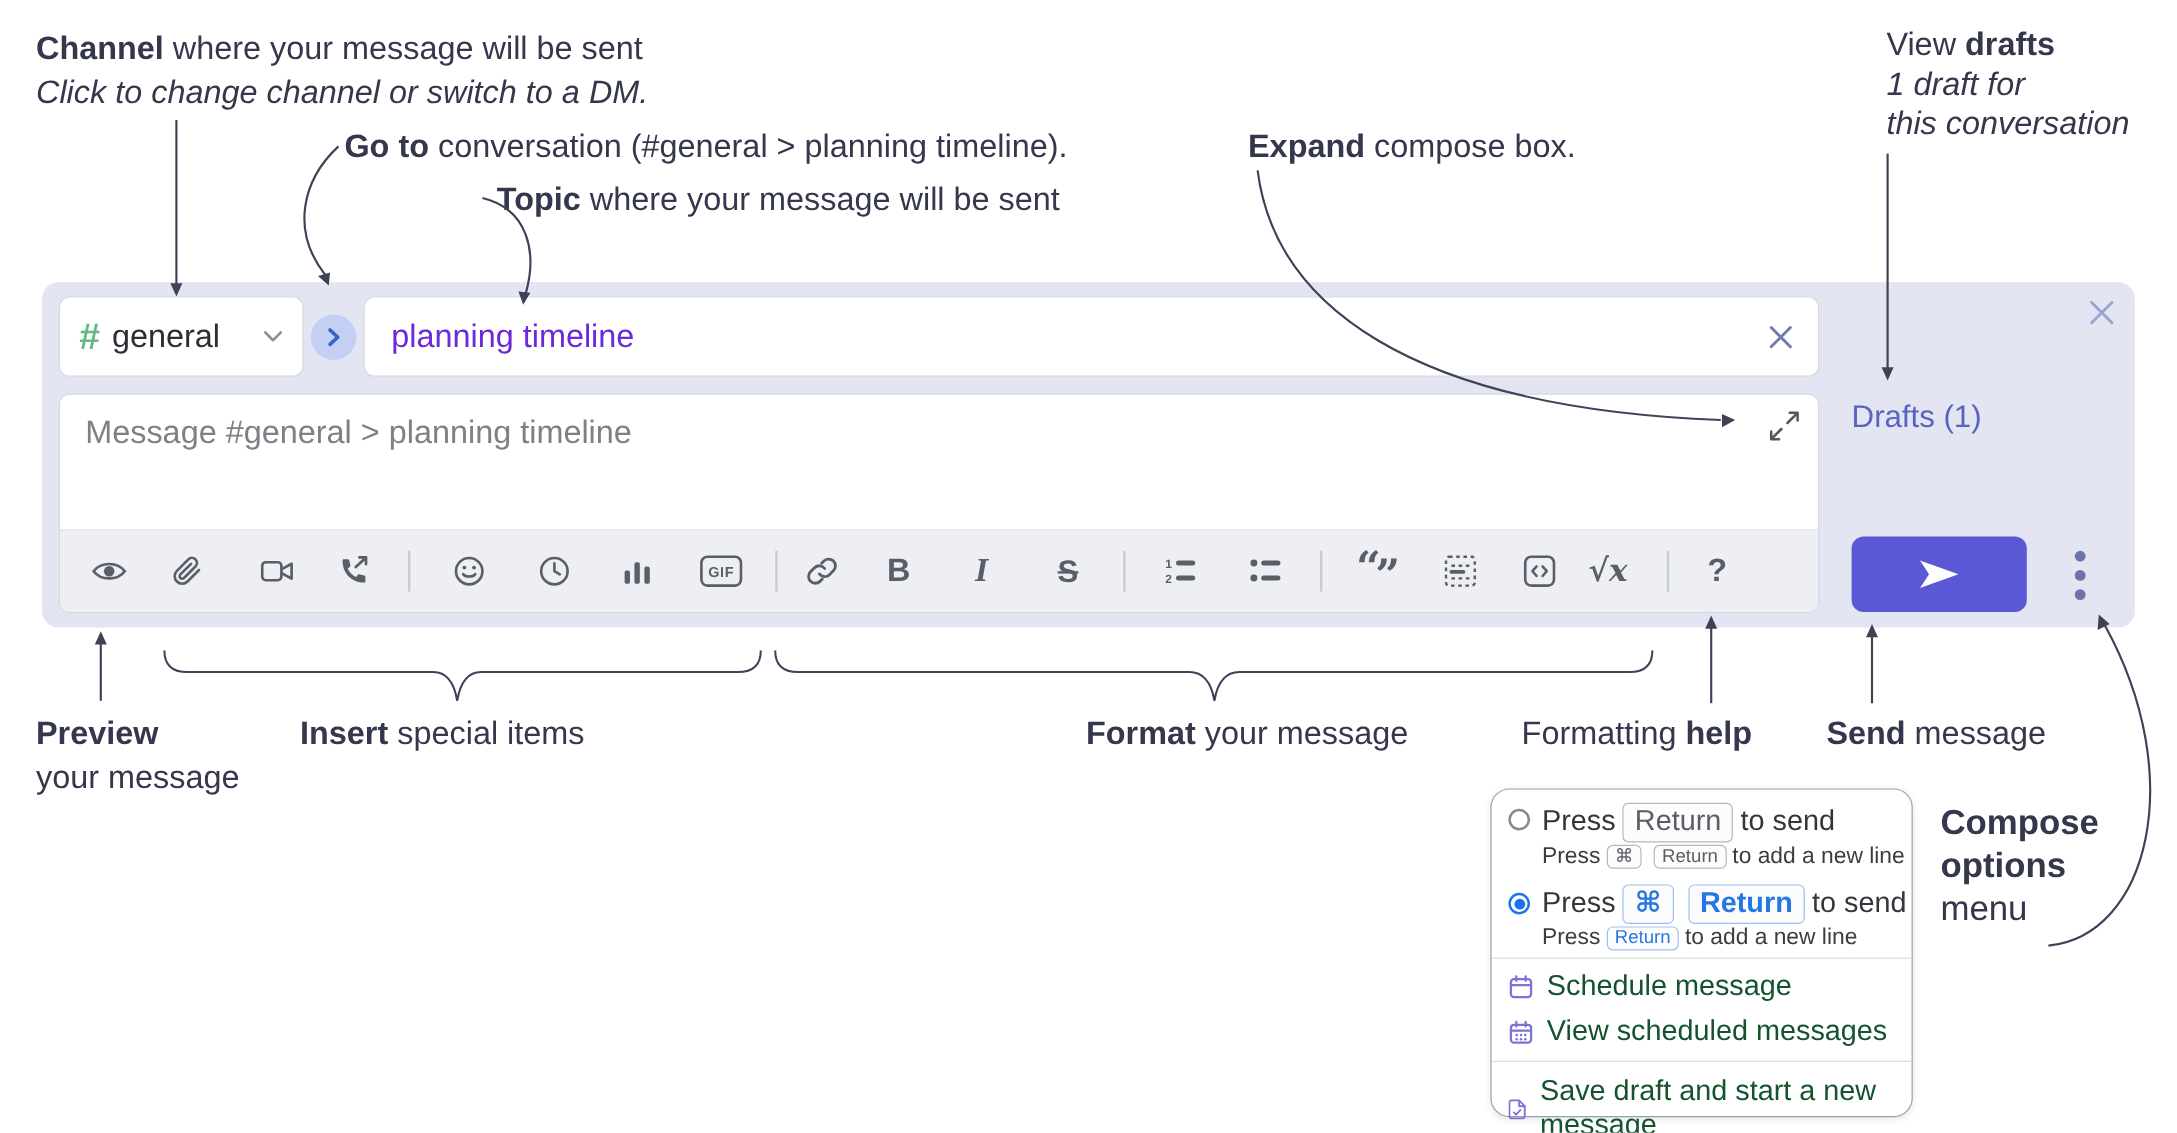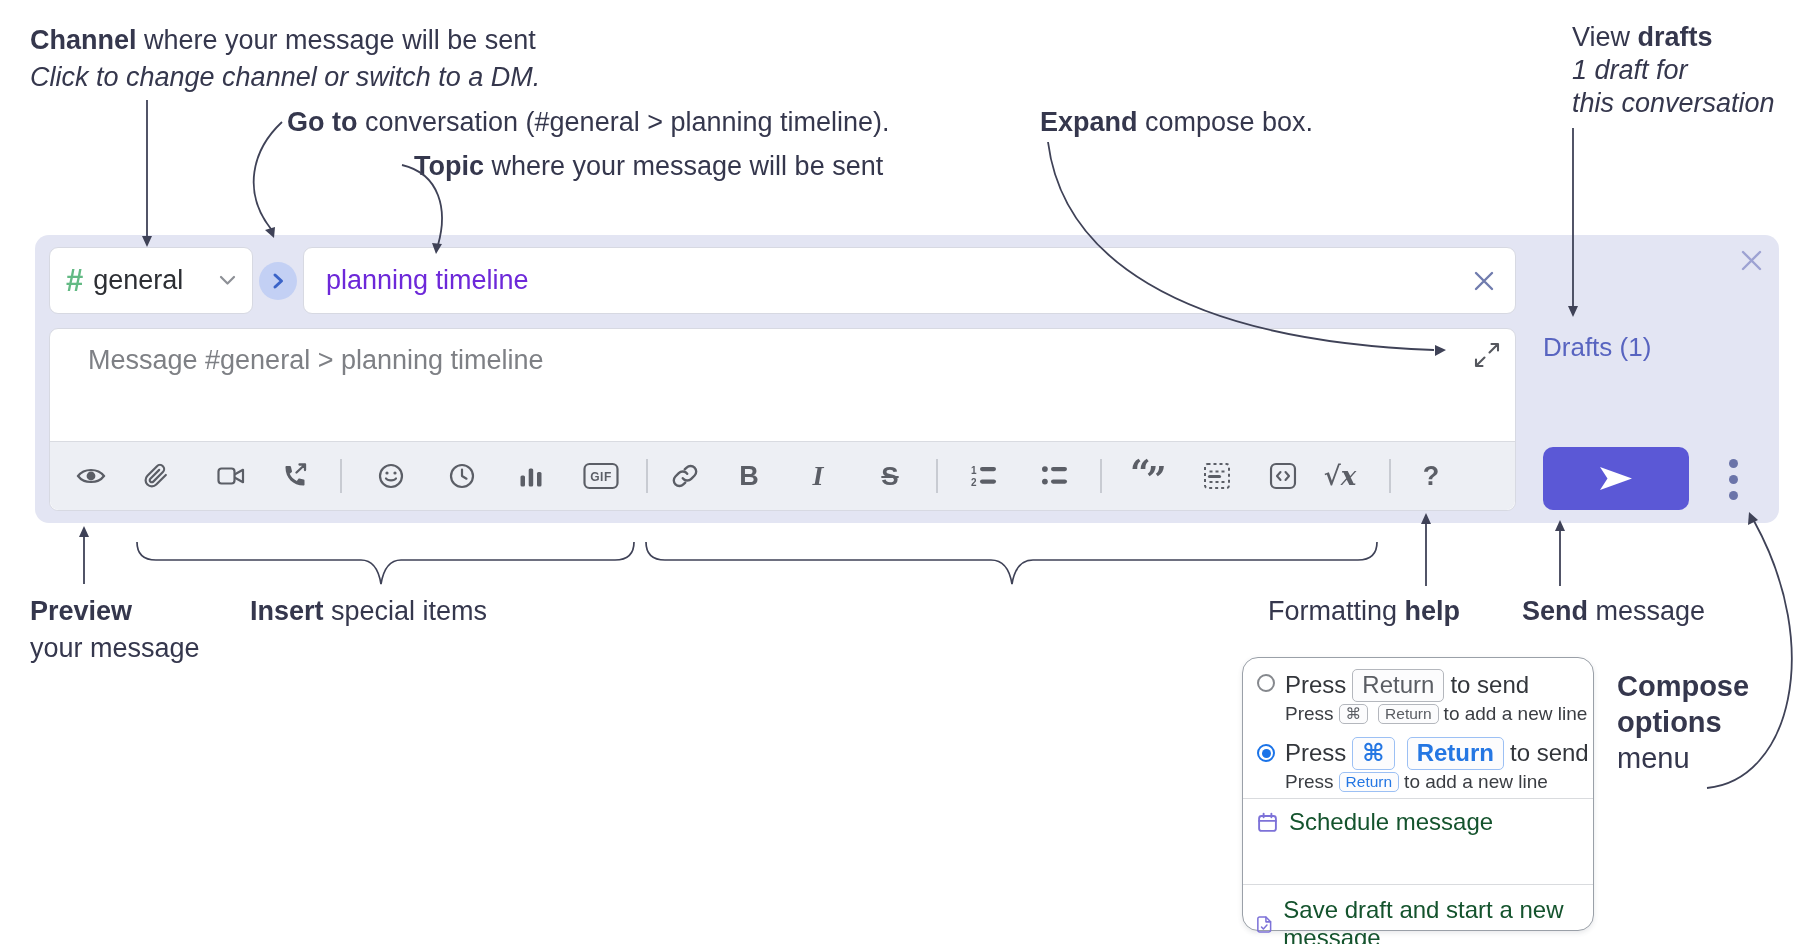--- a/index.html
+++ b/index.html
@@ -24,21 +24,21 @@
   #goto-circle{position:absolute;left:224px;top:27px;width:38px;height:38px;border-radius:50%;
                background:#c3d0f4;display:flex;align-items:center;justify-content:center;cursor:pointer;}
   #topic-box{left:268px;top:12px;width:1213px;height:67px;display:flex;align-items:center;}
   #topic-input{border:none;outline:none;background:transparent;font-family:inherit;
                font-size:27px;color:#6d28d9;padding:0 0 0 22px;flex:1;min-width:0;}
   #topic-clear{margin-right:18px;cursor:pointer;display:flex;}
   #compose-close{position:absolute;right:14px;top:12px;cursor:pointer;display:flex;}
   #message-box{left:14px;top:93px;width:1467px;height:183px;overflow:hidden;}
   #message-input{display:block;width:100%;height:112px;border:none;outline:none;resize:none;
                  background:transparent;font-family:inherit;font-size:27px;color:#2c2e33;
-                 padding:16px 60px 0 38px;box-sizing:border-box;}
+                 padding:16px 60px 0 21px;box-sizing:border-box;}
   #message-input::placeholder{color:#7e8085;opacity:1;}
   #expand-btn{position:absolute;right:15px;top:13px;cursor:pointer;display:flex;}
   #toolbar{position:absolute;left:0;bottom:0;width:100%;height:68px;background:#edeff4;
            border-top:1px solid #d9dbe1;border-radius:0 0 9px 9px;}
   .tbtn{position:absolute;top:34px;transform:translate(-50%,-50%);cursor:pointer;
         display:flex;align-items:center;justify-content:flex-end;color:#5b5e66;}
   .tdiv{position:absolute;top:17px;width:2px;height:34px;background:#c8cbd2;transform:translateX(-50%);}
   .tglyph{font-size:27px;font-weight:700;color:#5b5e66;line-height:1;}
   #italic-glyph{font-family:"Liberation Serif","DejaVu Serif",serif;font-style:italic;font-size:28px;font-weight:600;}
   #strike-glyph{text-decoration:line-through;font-size:26px;}
@@ -277,20 +277,23 @@
 
   <div class="ann" style="left:30px;top:593px;">
     <div class="b">Preview</div>
     <div>your message</div>
   </div>
 
   <div class="ann" style="left:250px;top:593px;">
     <span class="b">Insert</span><span> special items</span>
   </div>
 
+  <div class="ann" style="left:905px;top:593px;">
+    <span class="b">Format</span><span> your message</span>
+  </div>
 
   <div class="ann" style="left:1268px;top:593px;">
     <span>Formatting </span><span class="b">help</span>
   </div>
 
   <div class="ann" style="left:1522px;top:593px;">
     <span class="b">Send</span><span> message</span>
   </div>
 
   <div class="ann" id="compose-options-note" style="left:1617px;top:668px;">
@@ -332,20 +335,37 @@
 
     <div class="mitem" style="top:150px">
       <svg width="21" height="21" viewBox="0 0 20 20">
         <g fill="none" stroke="currentColor" stroke-width="1.8" stroke-linecap="round">
           <rect x="2" y="3.8" width="16" height="14.2" rx="2.4"></rect>
           <path d="M2,8.5 H18 M6.3,1.5 v3.6 M13.7,1.5 v3.6"></path>
         </g>
       </svg>
       <span>Schedule message</span>
     </div>
+    <div class="mitem" style="top:188px">
+      <svg width="21" height="21" viewBox="0 0 20 20">
+        <g fill="none" stroke="currentColor" stroke-width="1.8" stroke-linecap="round">
+          <rect x="2" y="3.8" width="16" height="14.2" rx="2.4"></rect>
+          <path d="M2,8.5 H18 M6.3,1.5 v3.6 M13.7,1.5 v3.6"></path>
+        </g>
+        <g fill="currentColor">
+          <circle cx="6.6" cy="12" r="1"></circle>
+            <circle cx="10" cy="12" r="1"></circle>
+            <circle cx="13.4" cy="12" r="1"></circle>
+          <circle cx="6.6" cy="15.2" r="1"></circle>
+            <circle cx="10" cy="15.2" r="1"></circle>
+            <circle cx="13.4" cy="15.2" r="1"></circle>
+        </g>
+      </svg>
+      <span>View scheduled messages</span>
+    </div>
 
     <div class="msep" style="top:226px"></div>
 
     <div class="mitem" style="top:238px">
       <svg width="19" height="21" viewBox="0 0 18 20">
         <g fill="none" stroke="currentColor" stroke-width="1.8" stroke-linecap="round" stroke-linejoin="round">
           <path d="M3,1.2 h7.5 L16,6.7 V16.8 a2,2 0 0 1 -2,2 H3 a2,2 0 0 1 -2,-2 V3.2 a2,2 0 0 1 2,-2 Z"></path>
           <path d="M10.5,1.5 v5.4 h5.4"></path>
           <path d="M5.3,13 l2.2,2.2 4.2,-4.6"></path>
         </g>

